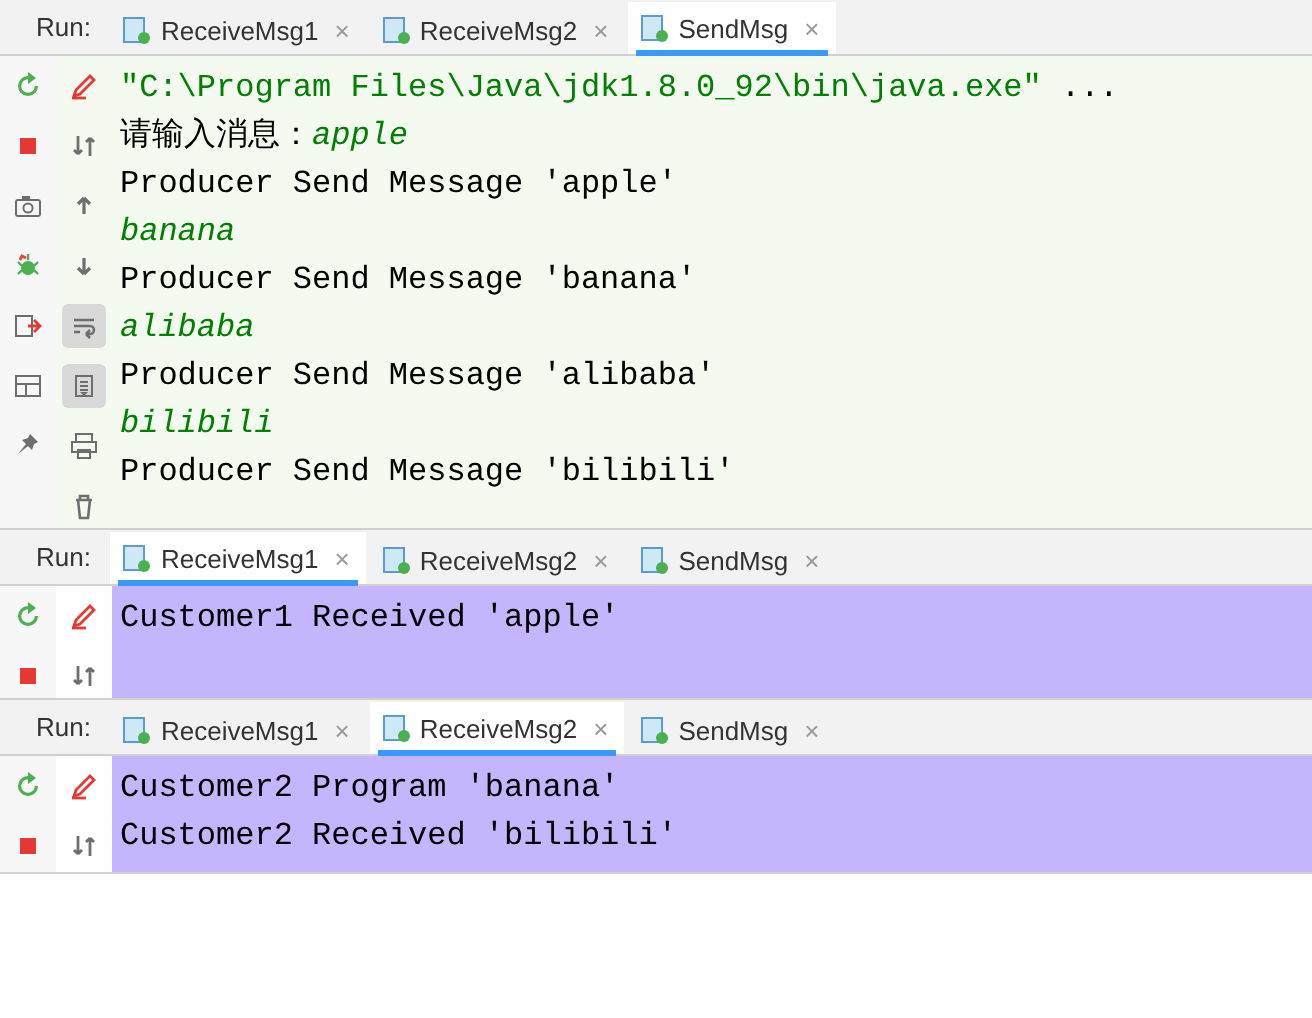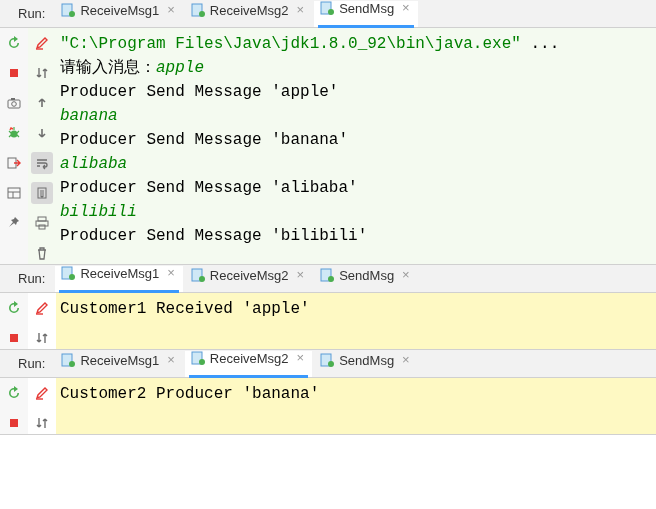--- a/index.html
+++ b/index.html
@@ -26,20 +26,21 @@
     color: #333;
     margin-right: 10px;
   }
   .tabs {
     display: flex;
     align-items: flex-end;
     height: 100%;
   }
   .tab {
     display: flex;
+    align-items: center;
     height: 26px;
     padding: 0 8px 0 6px;
     margin-right: 2px;
     background: #f2f2f2;
     cursor: pointer;
     border-top: 2px solid transparent;
     position: relative;
   }
   .tab.active {
     background: #fff;
@@ -64,21 +65,21 @@
     color: #333;
   }
   .tab-close {
     margin-left: 8px;
     color: #999;
     font-size: 13px;
     line-height: 1;
   }
   .body {
     display: flex;
-    background: #fef9c3;
+    background: #c4b5fd;
   }
   .body.hl {
     background: #f4faf0;
   }
   .tool-col {
     width: 28px;
     display: flex;
     flex-direction: column;
     align-items: center;
     padding-top: 4px;
@@ -370,16 +371,16 @@
               <path d="M2 12l1-3 7-7 2 2-7 7z" fill="none" stroke="#e53935" stroke-width="1.4"></path>
               <line x1="1" y1="13" x2="8" y2="13" stroke="#e53935" stroke-width="1.4"></line>
             </svg>
           </div>
           <div class="tool-btn">
             <svg width="14" height="14">
               <path d="M4 2v9M4 11l-2-2M4 11l2-2 M10 12V3M10 3l-2 2M10 3l2 2" fill="none" stroke="#6e6e6e" stroke-width="1.4"></path>
             </svg>
           </div>
         </div>
-        <div class="console"><div><span class="t-black">Customer2 Producer 'banana'</span></div></div>
+        <div class="console"><div><span class="t-black">Customer2 Program 'banana'</span></div><div><span class="t-black">Customer2 Received 'bilibili'</span></div></div>
       </div>
     </div>
   </div>
 
 </body></html>

